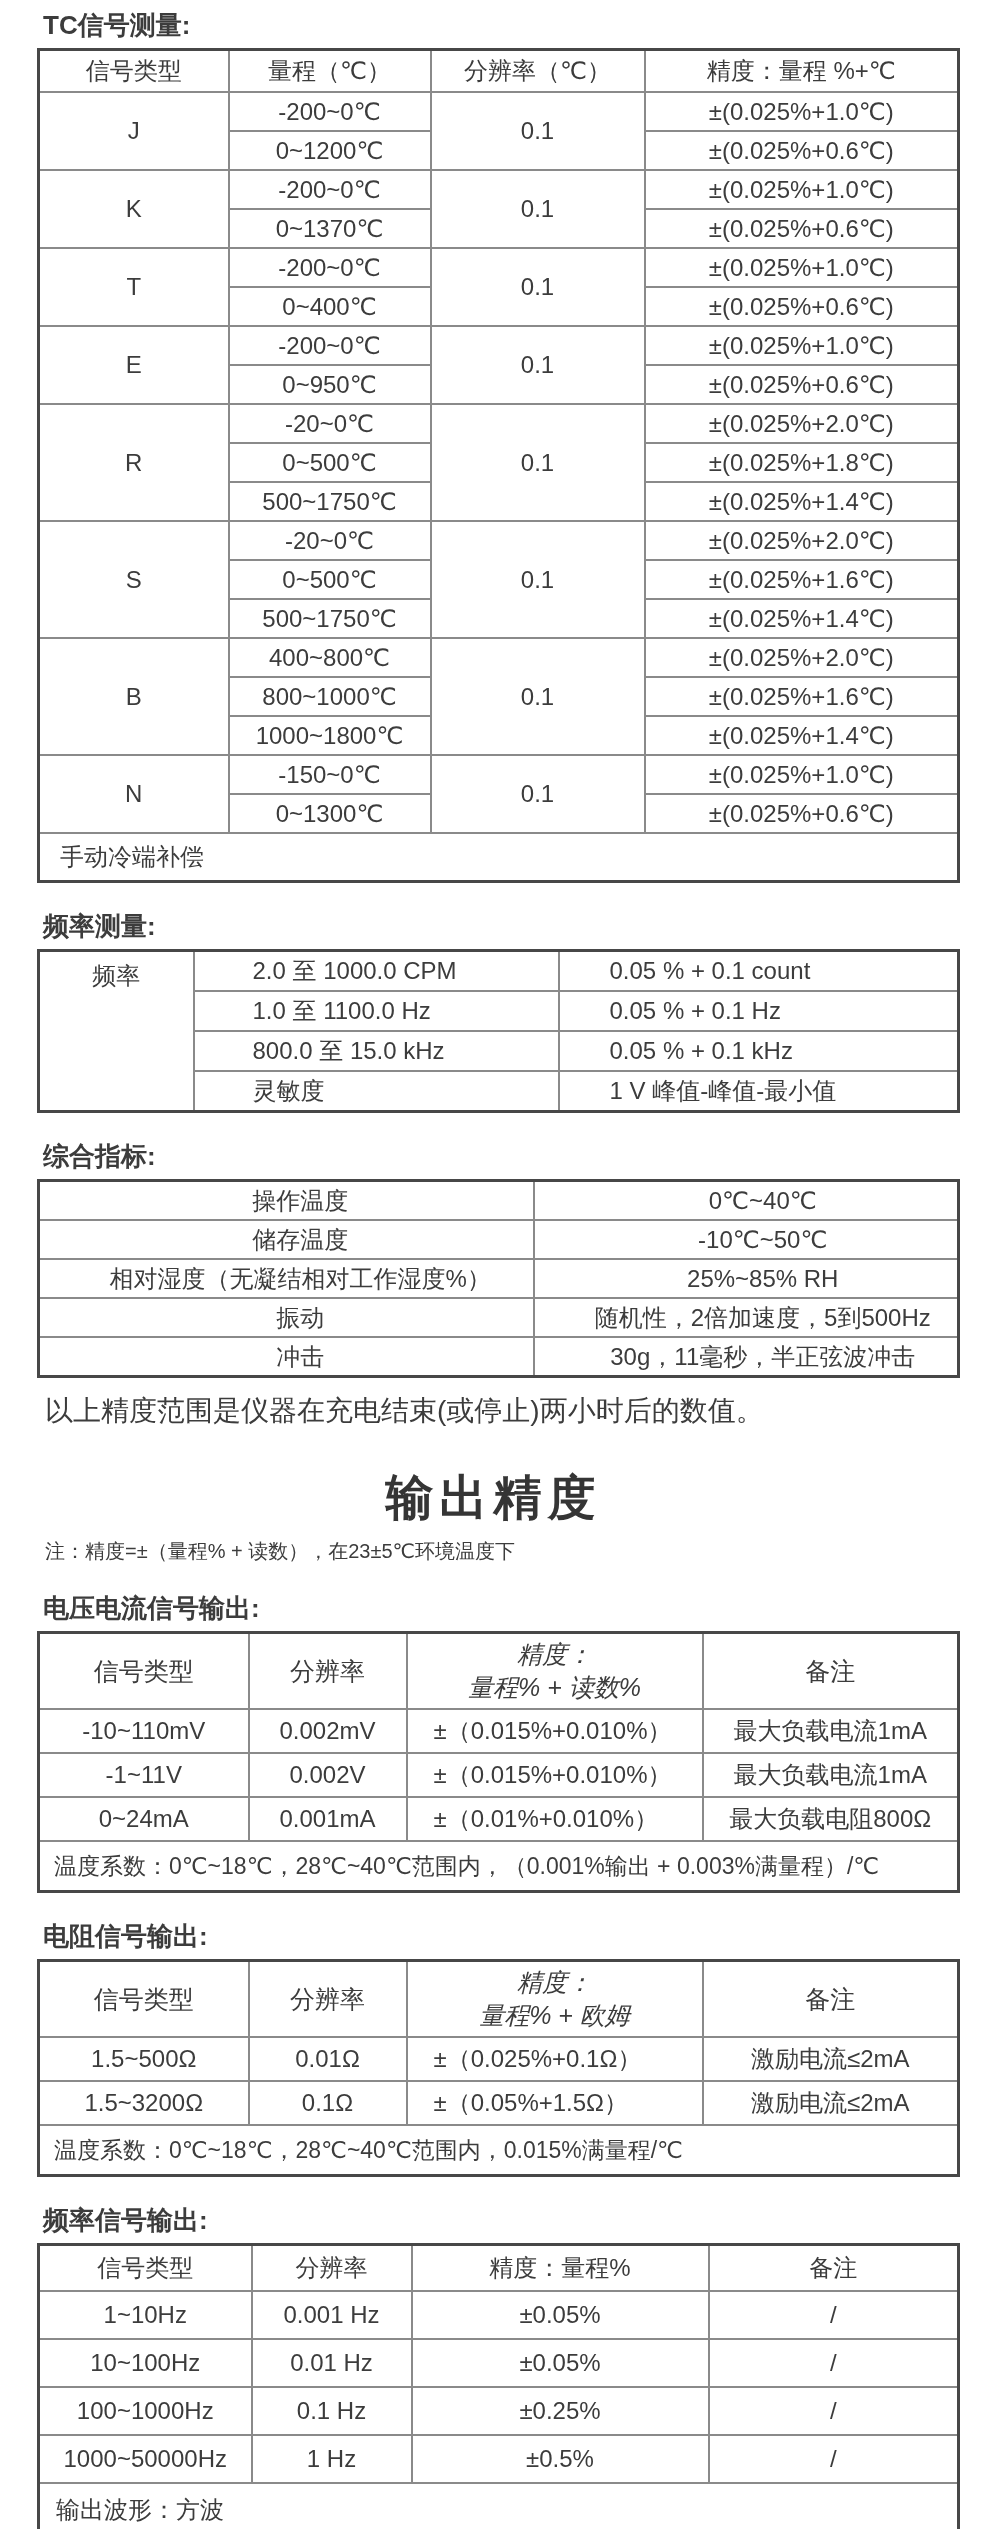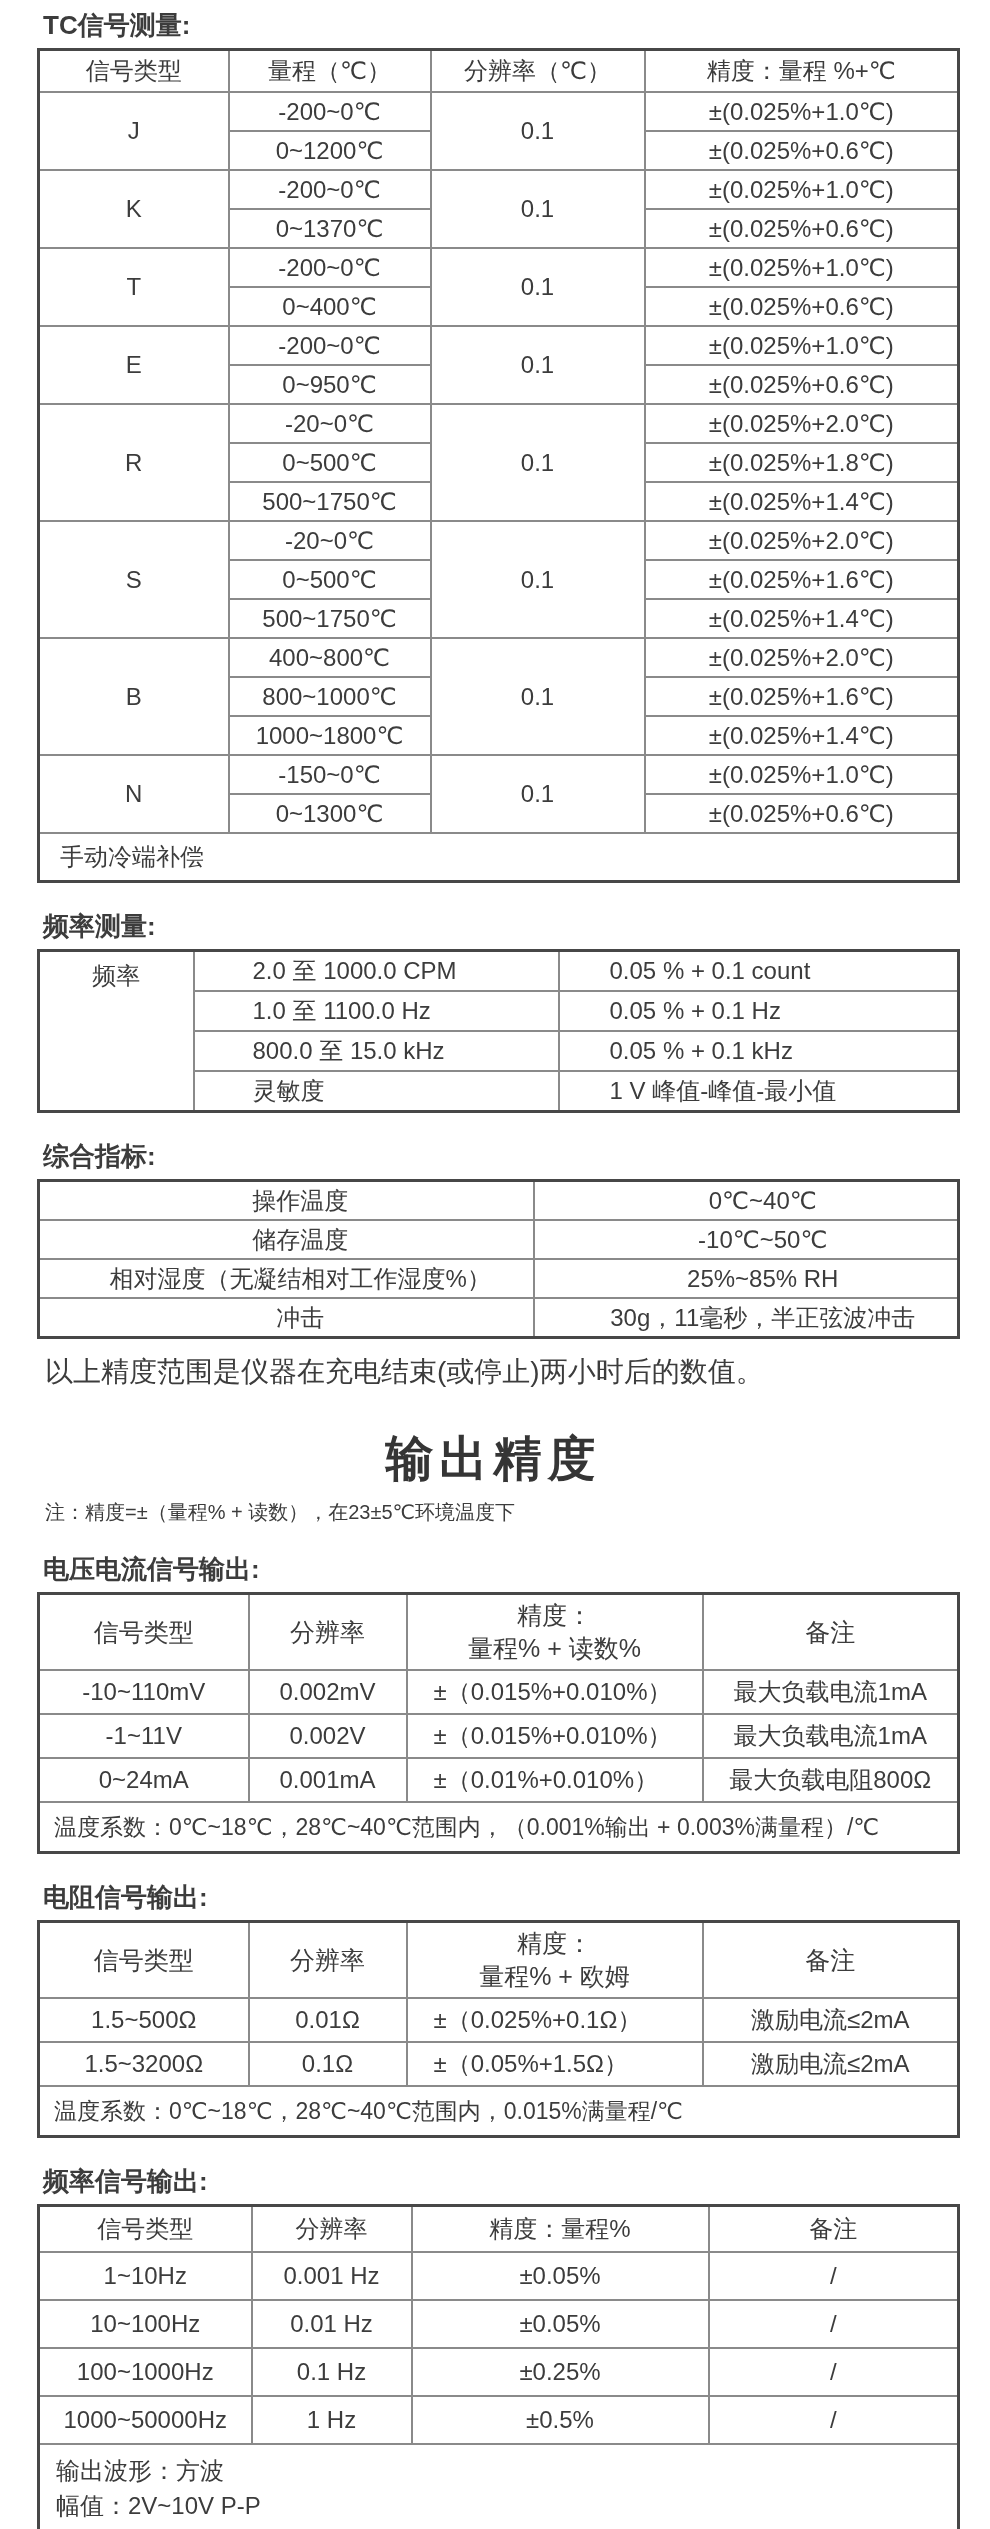--- a/index.html
+++ b/index.html
@@ -29,21 +29,21 @@
   .freq td{height:38px;}
   .freq td.lbl{vertical-align:top;padding-top:8px;}
   .freq td.mid{text-align:left;padding-left:58px;}
   .freq td.rgt{text-align:left;padding-left:50px;}
   
   .ind td{height:37px;text-align:left;}
   .ind td.k{padding-left:28px;}
   .ind td.v{padding-left:34px;}
   
   .out thead th{height:74px;font-size:25px;}
-  .out thead .l1,.out thead .l2{display:block;line-height:33px;}
+  .out thead .l1,.out thead .l2{display:block;line-height:33px;font-style:italic;}
   .out td{height:42px;}
   .out td.acc{text-align:left;padding-left:26px;}
   .out tr.footer td{height:48px;text-align:left;padding-left:14px;font-size:23px;}
   
   .fout th{height:44px;font-size:25px;}
   .fout td{height:46px;}
   .fout tr.footer td{height:auto;text-align:left;padding:8px 0 10px 16px;line-height:35px;white-space:normal;}
   .muted{color:#8f8f8f;}
 </style>
 </head>
@@ -215,20 +215,24 @@
       </tr>
       <tr>
         <td class="k">储存温度</td>
         <td class="v">-10℃~50℃</td>
       </tr>
       <tr>
         <td class="k">相对湿度（无凝结相对工作湿度%）</td>
         <td class="v">25%~85% RH</td>
       </tr>
       <tr>
+        <td class="k">振动</td>
+        <td class="v">随机性，2倍加速度，5到500Hz</td>
+      </tr>
+      <tr>
         <td class="k">冲击</td>
         <td class="v">30g，11毫秒，半正弦波冲击</td>
       </tr>
     </tbody>
   </table>
   <div class="note">以上精度范围是仪器在充电结束(或停止)两小时后的数值。</div>
 
   <div class="big-title">输出精度</div>
   <div class="note2">注：精度=±（量程% + 读数），在23±5℃环境温度下</div>
 

